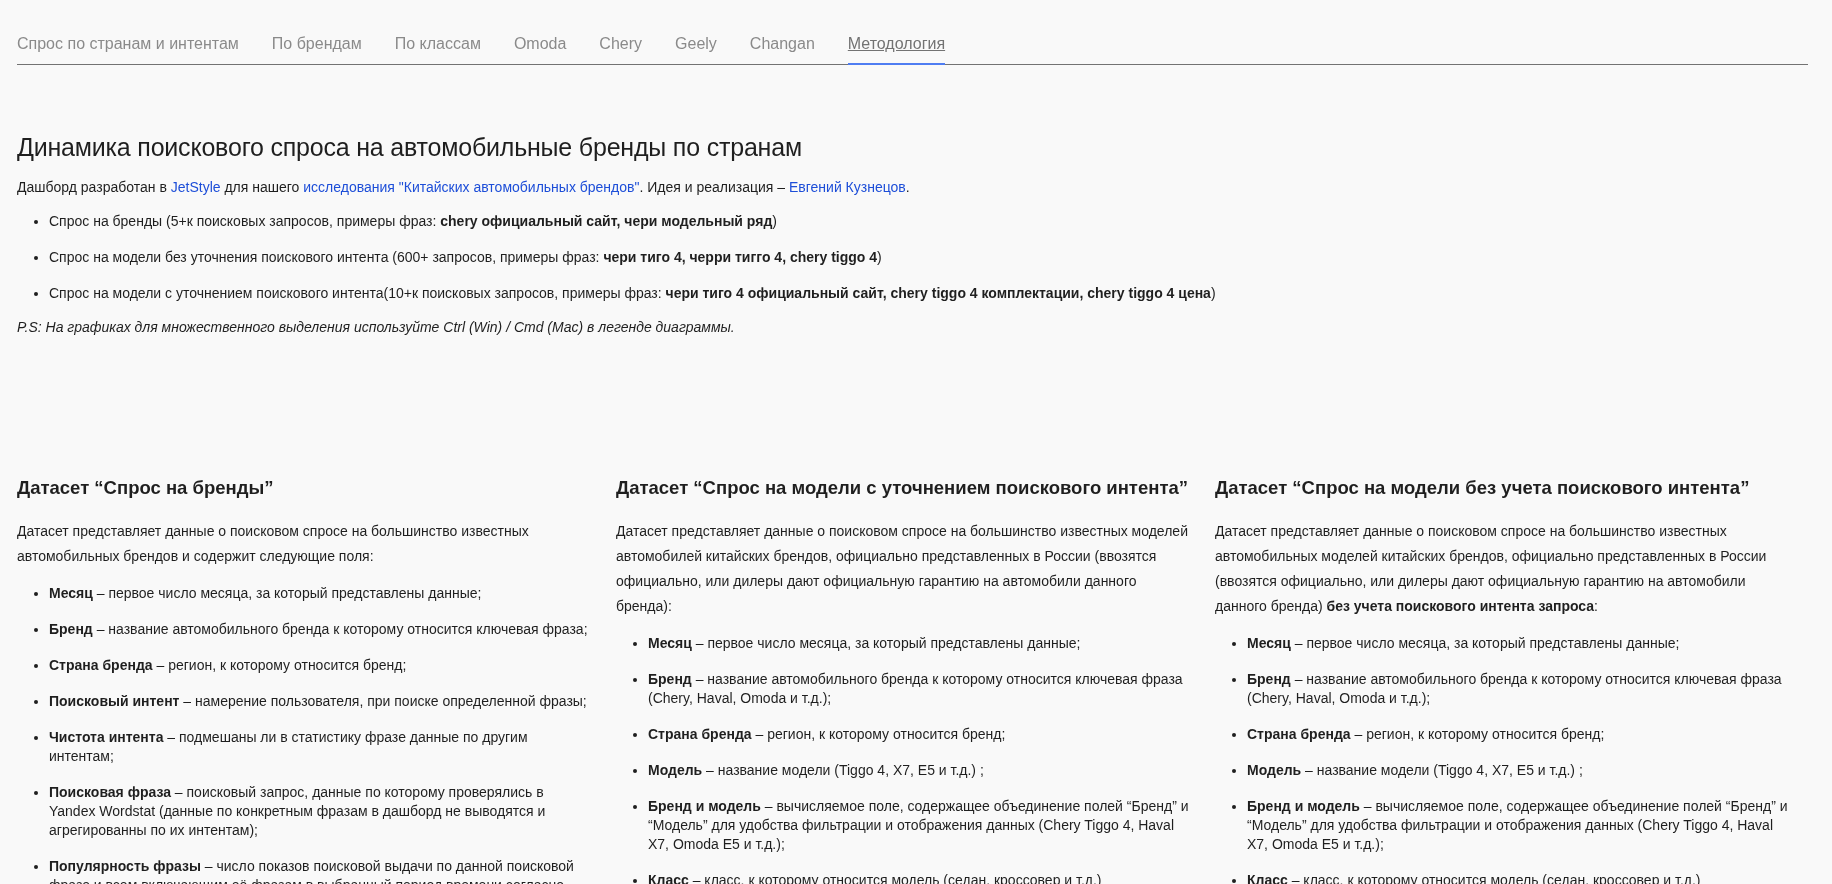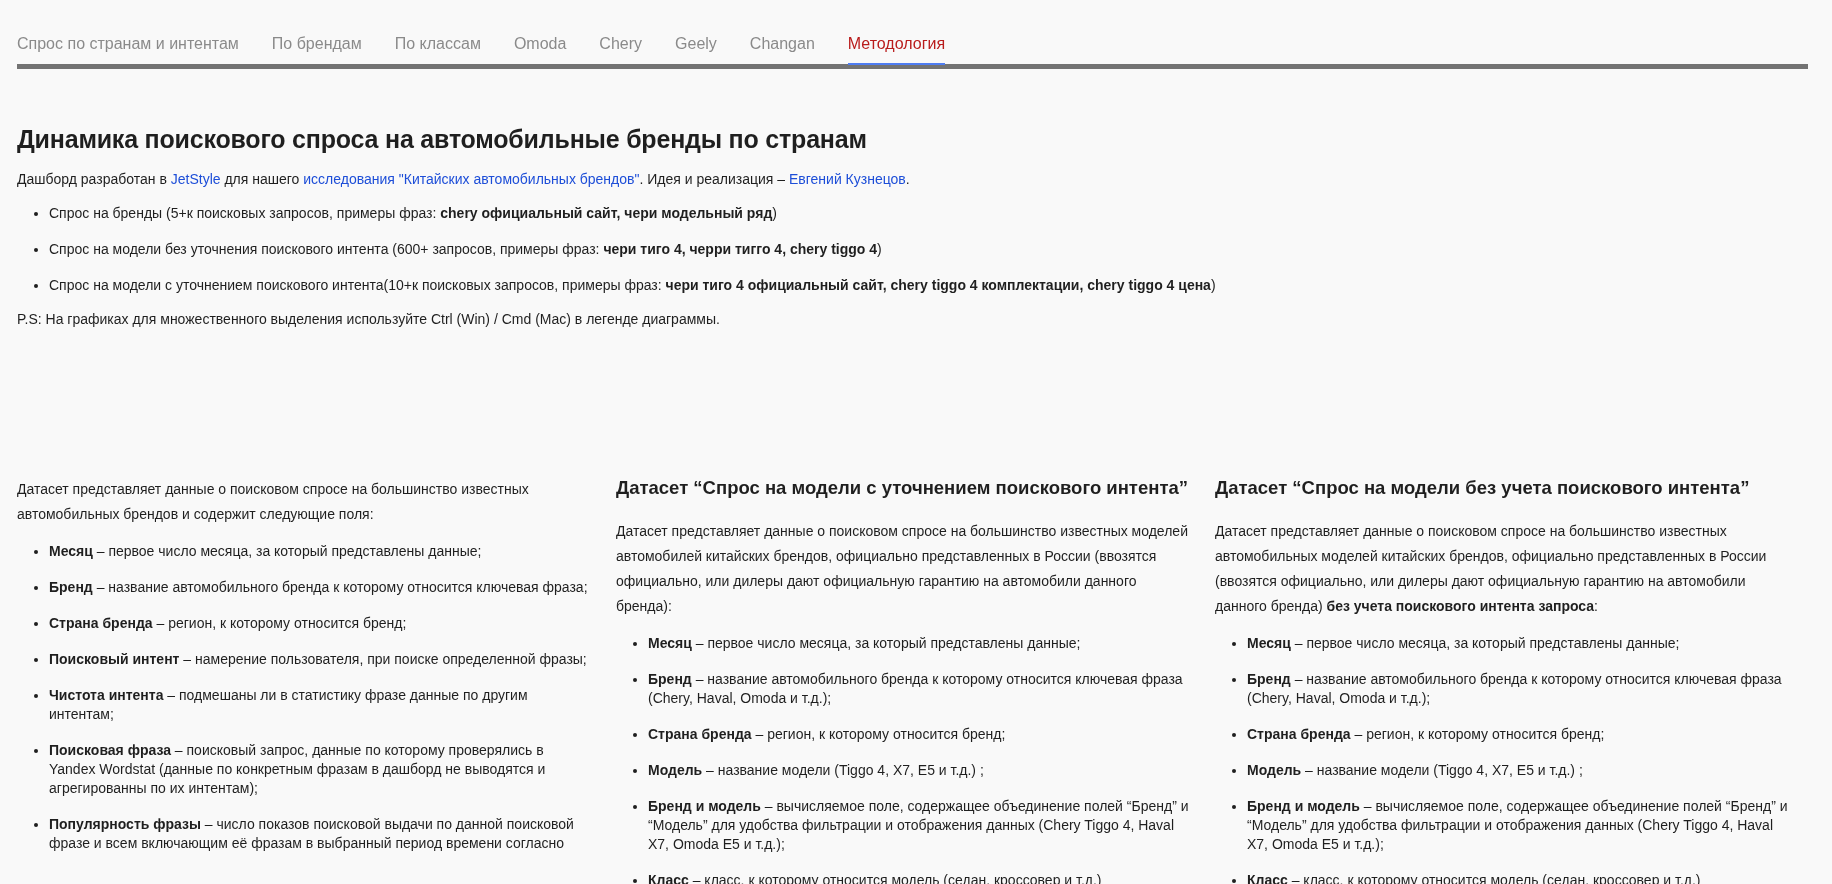--- a/index.html
+++ b/index.html
@@ -4,39 +4,39 @@
 <style>
   html, body { margin:0; padding:0; }
   body {
     width:1832px; height:884px; overflow:hidden;
     background:#f9f9f9; color:#1f1f1f;
     font-family:"Liberation Sans", sans-serif;
     font-size:14px;
   }
   .tabs {
     position:absolute; left:17px; top:0; right:24px; height:64px;
-    border-bottom:5px solid #737373;
+    border-bottom:1px solid #737373;
     display:flex; align-items:flex-end;
   }
   .tab {
     margin-right:33px; padding-bottom:11px;
     font-size:16px; color:#8a8a8a; cursor:pointer; position:relative;
     white-space:nowrap;
   }
-  .tab.active { color:#b91c1c; }
+  .tab.active { color:#737373;text-decoration:underline; }
   .tab.active::after {
     content:""; position:absolute; left:0; right:0; bottom:-1px; height:2px; background:#4f7df2;
   }
   .page { position:absolute; left:17px; top:124px; width:1800px; }
-  h1 { margin:1px 0 16px 0; font-size:25px; font-weight:bold; letter-spacing:-0.2px; }
+  h1 { margin:9px 0 16px 0; font-size:25px; font-weight:normal; letter-spacing:-0.2px; }
   p { margin:0 0 16px 0; line-height:18px; }
   a { color:#1d4ed8; text-decoration:none; }
   ul { margin:0 0 16px 0; padding-left:32px; }
   ul li { margin:0 0 18px 0; line-height:18px; }
-  .ps { margin-top:-2px; }
+  .ps { font-style:italic; margin-top:-2px; }
   .cols { position:absolute; top:477px; left:17px; width:1800px; display:flex; }
   .col { width:575px; margin-right:24px; }
   .col h2 { margin:0 0 20px 0; font-size:18.5px; font-weight:normal; font-weight:600; }
   .col p { line-height:25px; margin-bottom:15px; }
   .col ul li { margin-bottom:17px; line-height:19px; }
   b { font-weight:bold; }
 </style>
 </head>
 <body>
 
@@ -58,20 +58,21 @@
     <li><span>Спрос на бренды (5+к поисковых запросов, примеры фраз: </span><b>chery официальный сайт, чери модельный ряд</b><span>)</span></li>
     <li><span>Спрос на модели без уточнения поискового интента (600+ запросов, примеры фраз: </span><b>чери тиго 4, черри тигго 4, chery tiggo 4</b><span>)</span></li>
     <li><span>Спрос на модели с уточнением поискового интента(10+к поисковых запросов, примеры фраз: </span><b>чери тиго 4 официальный сайт, chery tiggo 4 комплектации, chery tiggo 4 цена</b><span>)</span></li>
   </ul>
   <p class="ps">P.S: На графиках для множественного выделения используйте Ctrl (Win) / Cmd (Mac) в легенде диаграммы.</p>
 </div>
 
 <div class="cols">
 
   <section class="col">
+    <h2>Датасет “Спрос на бренды”</h2>
     <p><span>Датасет представляет данные о поисковом спросе на большинство известных автомобильных брендов и содержит следующие поля:</span></p>
     <ul>
       <li><b>Месяц</b><span> – первое число месяца, за который представлены данные;</span></li>
       <li><b>Бренд</b><span> – название автомобильного бренда к которому относится ключевая фраза;</span></li>
       <li><b>Страна бренда</b><span> – регион, к которому относится бренд;</span></li>
       <li><b>Поисковый интент</b><span> – намерение пользователя, при поиске определенной фразы;</span></li>
       <li><b>Чистота интента</b><span> – подмешаны ли в статистику фразе данные по другим интентам;</span></li>
       <li><b>Поисковая фраза</b><span> – поисковый запрос, данные по которому проверялись в Yandex Wordstat (данные по конкретным фразам в дашборд не выводятся и агрегированны по их интентам);</span></li>
       <li><b>Популярность фразы</b><span> – число показов поисковой выдачи по данной поисковой фразе и всем включающим её фразам в выбранный период времени согласно</span></li>
     </ul>

